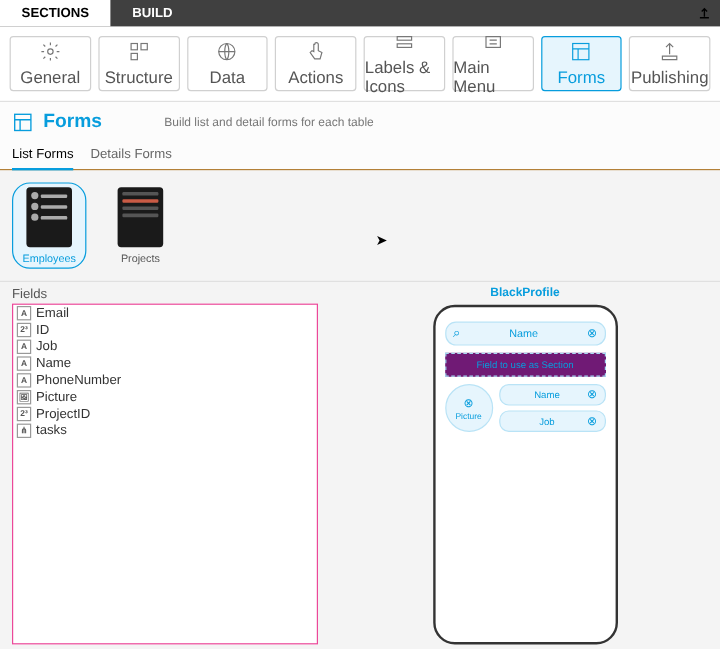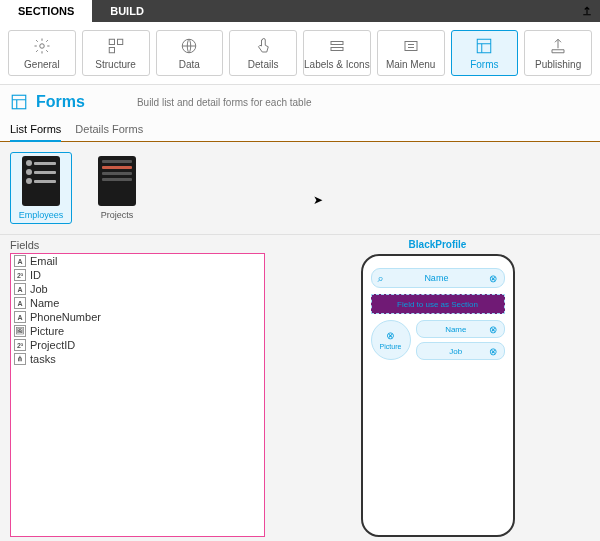--- a/index.html
+++ b/index.html
@@ -6,42 +6,42 @@
   body { font-family: Arial, sans-serif; font-size: 12px; background: #fcfcfc; width: 600px; height: 541px; overflow: hidden; }
   
   
   .topbar { display: flex; height: 22px; background: #404040; align-items: stretch; position: relative; }
   .topbar-tab { padding: 0 18px; font-size: 11px; font-weight: bold; color: #fff; display: flex; align-items: center; cursor: pointer; }
   .topbar-tab.active { background: #fff; color: #000; }
   .topbar-upload { position: absolute; right: 4px; top: 0; height: 22px; width: 18px; display: flex; align-items: center; justify-content: center; color: #000; cursor: pointer; }
   
   
   .toolbar { display: flex; gap: 6px; padding: 8px; border-bottom: 1px solid #e0e0e0; background: #fff; }
-  .tool { flex: 1; height: 46px; border: 1px solid #d0d0d0; border-radius: 3px; display: flex; flex-direction: column; align-items: center; justify-content: center; gap: 4px; font-size: 10px; color: #555; cursor: pointer; background: #fff; }
+  .tool { flex: 1; height: 46px; border: 1px solid #d0d0d0; border-radius: 3px; display: flex; flex-direction: column; align-items: center; justify-content: center; gap: 4px; font-size: 14px; color: #555; cursor: pointer; background: #fff; }
   .tool.active { border-color: #079DDD; background: #E6F5FD; color: #079DDD; }
   .tool .ticon { width: 18px; height: 18px; display: flex; align-items: center; justify-content: center; }
   .tool .ticon svg { width: 18px; height: 18px; stroke: #777; fill: none; stroke-width: 1.3; }
   .tool.active .ticon svg { stroke: #079DDD; }
   
   
   .section-hdr { display: flex; align-items: center; gap: 8px; padding: 8px 10px; }
   .section-hdr .sicon { width: 18px; height: 18px; }
   .section-hdr .sicon svg { width: 18px; height: 18px; stroke: #079DDD; fill: none; stroke-width: 1.5; }
   .section-hdr .stitle { font-size: 16px; font-weight: bold; color: #079DDD; }
   .section-hdr .ssub { font-size: 10px; color: #777; padding-left: 44px; }
   
   
   .form-tabs { display: flex; gap: 14px; padding: 0 10px; border-bottom: 1px solid #a16207; }
   .form-tab { font-size: 11px; color: #666; padding: 4px 0 6px; cursor: pointer; position: relative; }
   .form-tab.active { color: #000; }
   .form-tab.active::after { content: ""; position: absolute; left: 0; right: 0; bottom: -1px; height: 2px; background: #079DDD; }
   
   
   .cards { display: flex; gap: 14px; padding: 10px; background: #f4f4f4; border-bottom: 1px solid #e0e0e0; }
-  .card { width: 62px; display: flex; flex-direction: column; align-items: center; gap: 4px; cursor: pointer; padding: 3px; border: 1px solid transparent; border-radius: 3px; }
+  .card { width: 62px; display: flex; flex-direction: column; align-items: center; gap: 4px; cursor: pointer; padding: 3px; border: 1px solid transparent; border-radius: 15px; }
   .card.active { border-color: #079DDD; background: #E6F5FD; }
   .card .thumb { width: 38px; height: 50px; background: #1a1a1a; border-radius: 3px; padding: 4px; display: flex; flex-direction: column; gap: 3px; }
   .card .trow { display: flex; gap: 2px; align-items: center; }
   .card .tcircle { width: 6px; height: 6px; border-radius: 50%; background: #555; }
   .card .tcircle.light { background: #aaa; }
   .card .tbar { flex: 1; height: 3px; background: #555; border-radius: 1px; }
   .card .tbar.light { background: #aaa; }
   .card .tbar.accent { background: #c95b45; }
   .card .tlabel { font-size: 9px; color: #079DDD; }
   .card:not(.active) .tlabel { color: #555; }
@@ -116,21 +116,21 @@
         </svg>
       </span>
     <span>Data</span>
   </div>
   <div class="tool">
     <span class="ticon">
         <svg viewBox="0 0 24 24">
           <path d="M10 4v8l-2-1-2 2 5 7h6l2-7-4-2V4a2 2 0 0 0-4 0z"></path>
         </svg>
       </span>
-    <span>Details</span>
+    <span>Actions</span>
   </div>
   <div class="tool">
     <span class="ticon">
         <svg viewBox="0 0 24 24">
           <rect x="4" y="6" width="16" height="4"></rect>
           <rect x="4" y="14" width="16" height="4"></rect>
         </svg>
       </span>
     <span>Labels &amp; Icons</span>
   </div>

